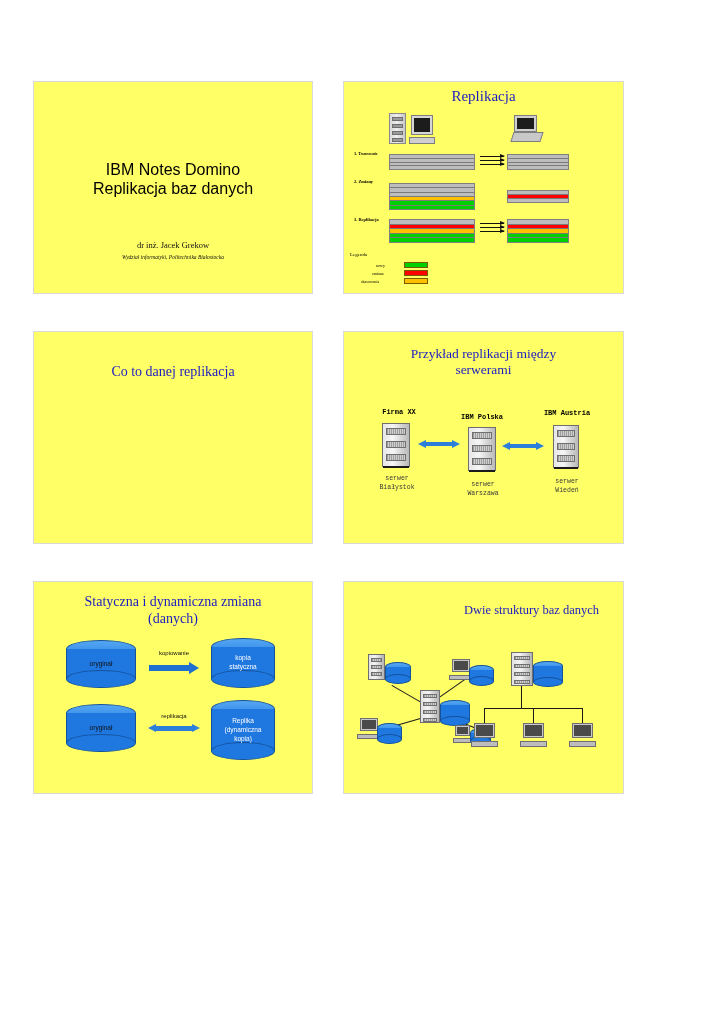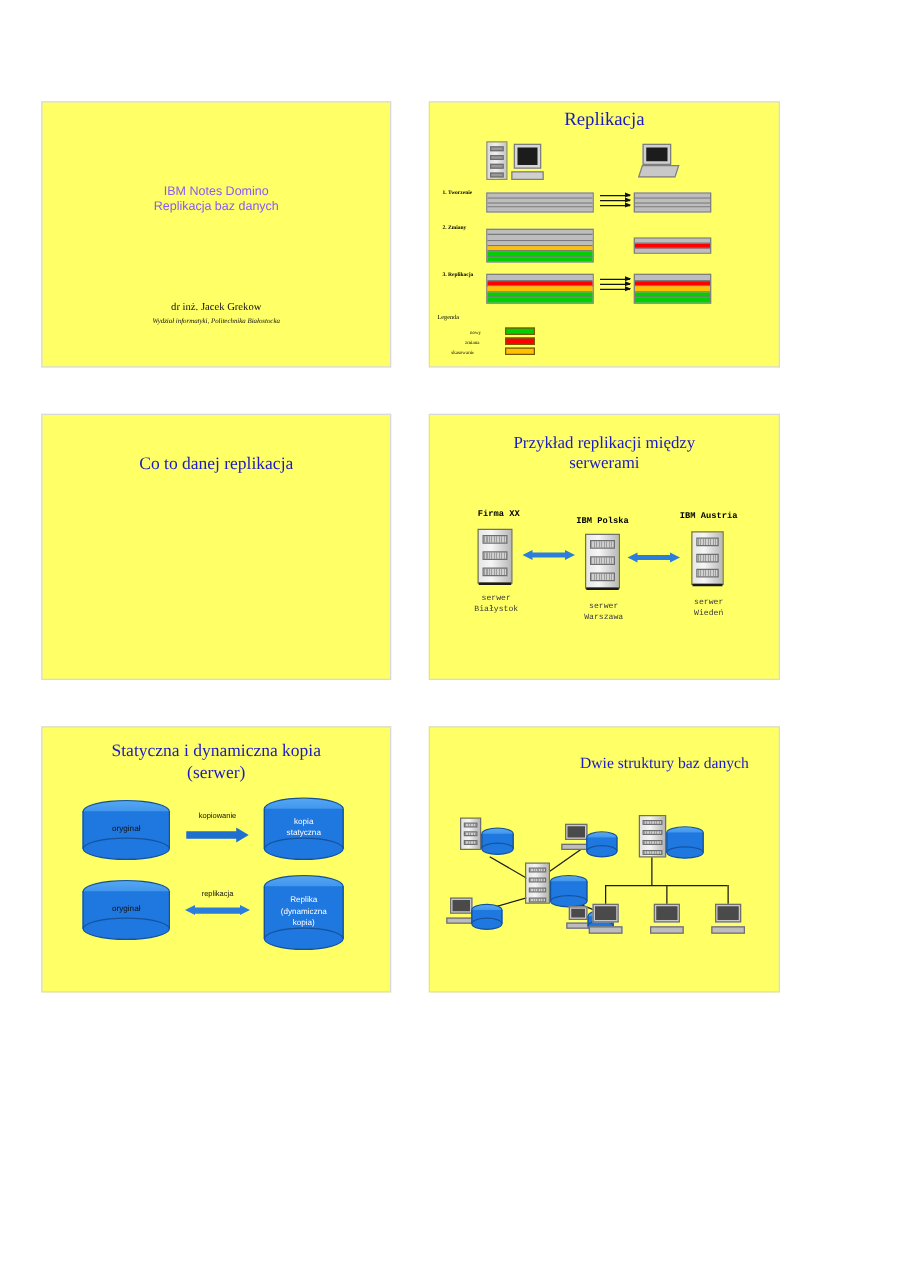--- a/index.html
+++ b/index.html
@@ -15,21 +15,21 @@
   .s2{left:343px; top:81px;  width:281px;height:213px;}
   .s3{left:33px;  top:331px; width:280px;height:213px;}
   .s4{left:343px; top:331px; width:281px;height:213px;}
   .s5{left:33px;  top:581px; width:280px;height:213px;}
   .s6{left:343px; top:581px; width:281px;height:213px;}
 
   .title{position:absolute;width:100%;text-align:center;color:#1b1bc4;
          font-family:"Liberation Serif",serif;line-height:1.18;}
 
   
-  .s1-title{top:66px;font-size:10px;color:#8b5cf6;
+  .s1-title{top:79px;font-size:16px;color:#000000;
             font-family:"Liberation Sans",sans-serif;}
   .s1-author{position:absolute;top:158px;width:100%;text-align:center;
              font-size:8.5px;color:#111;}
   .s1-dept{position:absolute;top:172px;width:100%;text-align:center;
            font-size:5.5px;font-style:italic;color:#111;}
 
   
   .s2-title{top:6px;font-size:15px;}
   .s2 .steplbl{position:absolute;font-size:4.4px;font-weight:bold;color:#000;
                font-family:"Liberation Serif",serif;}
@@ -293,22 +293,22 @@
         <div class="foot"></div>
     </div>
     <div class="cap mono" style="left:184px;top:145px;width:78px;">
       <div>serwer</div>
       <div>Wiedeń</div>
     </div>
   </div>
 
   <div class="slide s5">
     <div class="title s5-title">
-      <div>Statyczna i dynamiczna kopia</div>
-      <div>(serwer)</div>
+      <div>Statyczna i dynamiczna zmiana</div>
+      <div>(danych)</div>
     </div>
 
     <div class="cyl" style="left:32px;top:58px;width:70px;height:48px;">
       <div class="top"></div>
         <div class="body"></div>
         <div class="bot"></div>
       <div class="lbl dark">oryginał</div>
     </div>
     <div class="flow-lbl" style="left:110px;top:68px;width:60px;">kopiowanie</div>
     <div class="r-arrow" style="left:115px;top:80px;width:50px;">

